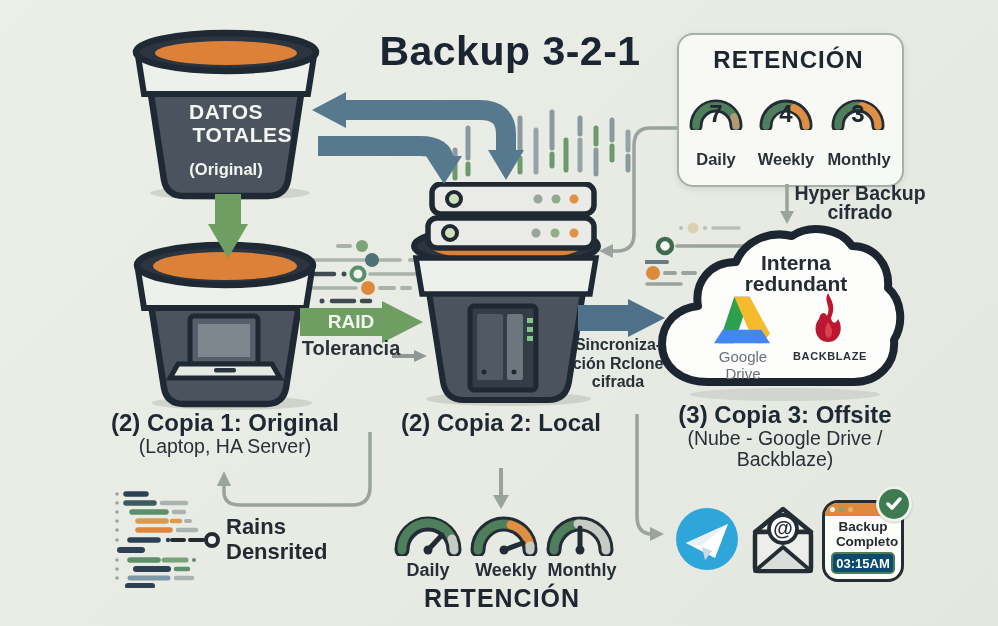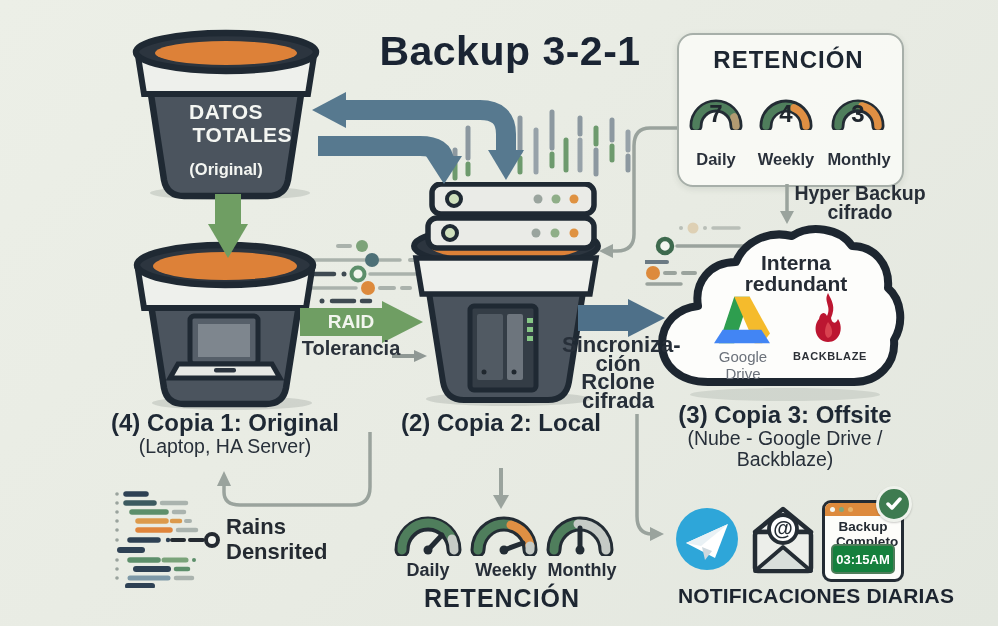--- a/index.html
+++ b/index.html
@@ -8,43 +8,43 @@
     background:linear-gradient(135deg,#ecefe7 0%,#e8ebe3 55%,#e3e7df 100%);
     font-family:"Liberation Sans","DejaVu Sans",sans-serif;color:#212a35;
   }
   .abs{position:absolute;}
   .ctr{text-align:center;}
   .title{font-size:41px;font-weight:800;letter-spacing:.5px;color:#1a2433;}
   .bucket-text{color:#f4f6f2;font-weight:800;font-size:21px;line-height:23px;letter-spacing:.5px;}
   .bucket-text .sm{font-size:16.5px;font-weight:600;letter-spacing:0;}
   .copy-title{font-size:24px;font-weight:800;color:#1e2834;line-height:26px;}
   .copy-sub{font-size:19.5px;font-weight:500;color:#28303a;line-height:21px;}
-  .arrow-label{font-size:22px;font-weight:800;color:#272f39;line-height:18.5px;}
+  .arrow-label{font-size:16px;font-weight:800;color:#272f39;line-height:18.5px;}
   .box-reten{
     border:2px solid #a7afa9;border-radius:16px;background:rgba(249,250,246,.88);
     box-shadow:0 2px 6px rgba(60,70,60,.12);
   }
   .reten-title{font-size:24px;font-weight:800;letter-spacing:1px;color:#1d2631;}
   .gauge-num{font-size:24px;font-weight:800;color:#20272e;}
   .gauge-label{font-size:16.5px;font-weight:600;color:#2a313b;}
   .gauge-label-lg{font-size:18px;font-weight:600;color:#272e38;}
   .cloud-title{font-size:21px;font-weight:800;color:#262c35;line-height:21px;}
   .provider1{font-size:15px;font-weight:500;color:#6c727b;}
   .provider2{font-size:11px;font-weight:800;color:#2c3036;letter-spacing:.6px;}
   .callout-text{font-size:22px;font-weight:600;color:#242a31;line-height:25px;}
   .notif-title{font-size:21px;font-weight:800;color:#1c242f;letter-spacing:.2px;}
   .card{
-    border:3.5px solid #242c34;border-radius:9px;background:#fdfdfa;overflow:hidden;
+    border:3.5px solid #242c34;border-radius:16px;background:#fdfdfa;overflow:hidden;
   }
   .card-header{height:13px;background:#dd8a3c;display:flex;align-items:center;gap:4px;padding-left:5px;}
   .card-dot{width:5px;height:5px;border-radius:50%;}
   .card-text{font-size:13.5px;font-weight:800;color:#242b33;line-height:15px;margin-top:3px;}
   .card-badge{
-    position:absolute;left:6px;right:6px;bottom:5px;height:30px;border-radius:5px;
-    background:#15803d;border:2px solid #4e7d59;color:#fff;font-weight:800;font-size:13px;
+    position:absolute;left:6px;right:6px;bottom:5px;height:22px;border-radius:5px;
+    background:#0c4a6e;border:2px solid #4e7d59;color:#fff;font-weight:800;font-size:13px;
     display:flex;align-items:center;justify-content:center;box-sizing:border-box;
   }
   .check-circle{
     width:30px;height:30px;border-radius:50%;background:#3e7b50;border:3px solid #eff2ec;
     display:flex;align-items:center;justify-content:center;box-shadow:0 1px 2px rgba(0,0,0,.2);
   }
   .raid-text{font-size:19px;font-weight:800;color:#f2f5ee;}
   .tol-text{font-size:20px;font-weight:800;color:#2b323b;}
   .hyper-text{font-size:19.5px;font-weight:800;color:#272e37;line-height:19px;}
   svg{display:block;}
@@ -313,21 +313,21 @@
   <div class="abs raid-text ctr" style="left:318px;top:311px;width:66px;">RAID</div>
   <div class="abs tol-text ctr" style="left:296px;top:337px;width:110px;">Tolerancia</div>
 
   <div class="abs arrow-label ctr" style="left:562px;top:336px;width:112px;">
     <span style="display:block;">Sincroniza-</span>
     <span style="display:block;">ción Rclone</span>
     <span style="display:block;">cifrada</span>
   </div>
 
   <div class="abs ctr" style="left:100px;top:410px;width:250px;">
-    <div class="copy-title">(4) Copia 1: Original</div>
+    <div class="copy-title">(2) Copia 1: Original</div>
     <div class="copy-sub">(Laptop, HA Server)</div>
   </div>
   <div class="abs ctr" style="left:388px;top:410px;width:226px;">
     <div class="copy-title">(2) Copia 2: Local</div>
   </div>
   <div class="abs ctr" style="left:663px;top:402px;width:244px;">
     <div class="copy-title">(3) Copia 3: Offsite</div>
     <div class="copy-sub">
       <span style="display:block;">(Nube - Google Drive /</span>
       <span style="display:block;">Backblaze)</span>
@@ -390,15 +390,14 @@
       <span style="display:block;">Backup</span>
       <span style="display:block;padding-left:8px;">Completo</span>
     </div>
     <div class="card-badge">03:15AM</div>
   </div>
   <div class="abs check-circle" style="left:876px;top:486px;">
     <svg width="18" height="16" viewBox="0 0 18 16">
         <polyline points="3,8 7,12 15,3" stroke="#ffffff" stroke-width="3.5" fill="none" stroke-linecap="round" stroke-linejoin="round"></polyline>
       </svg>
   </div>
-  <div class="abs notif-title ctr" style="left:656px;top:584px;width:320px;">NOTIFICACIONES DIARIAS</div>
 
 </div>
 
 </body></html>

